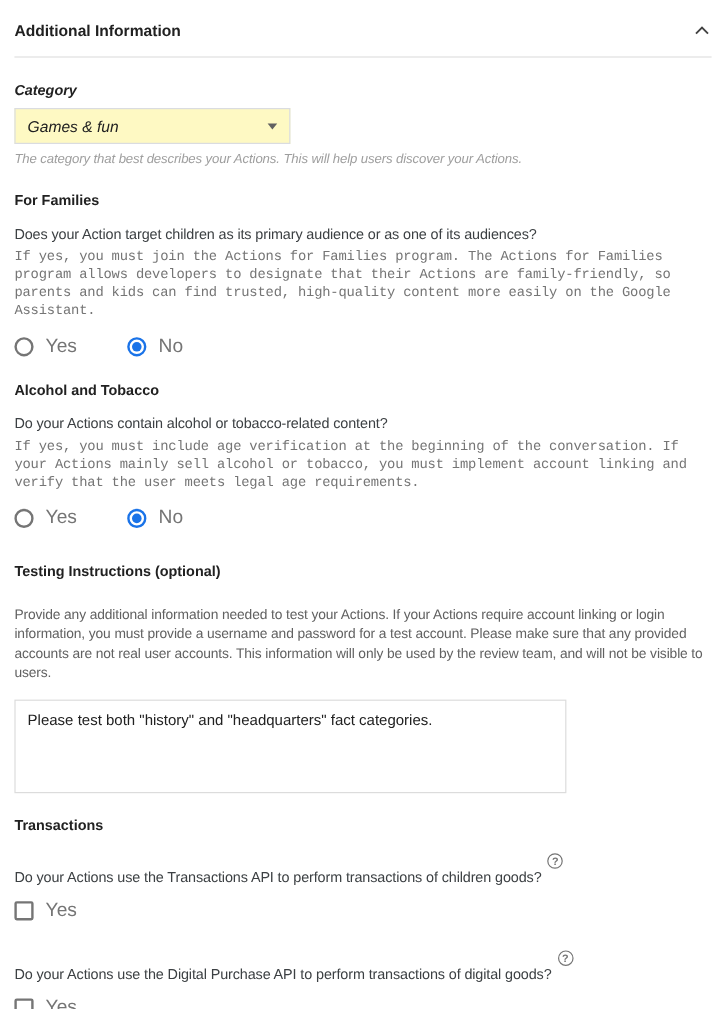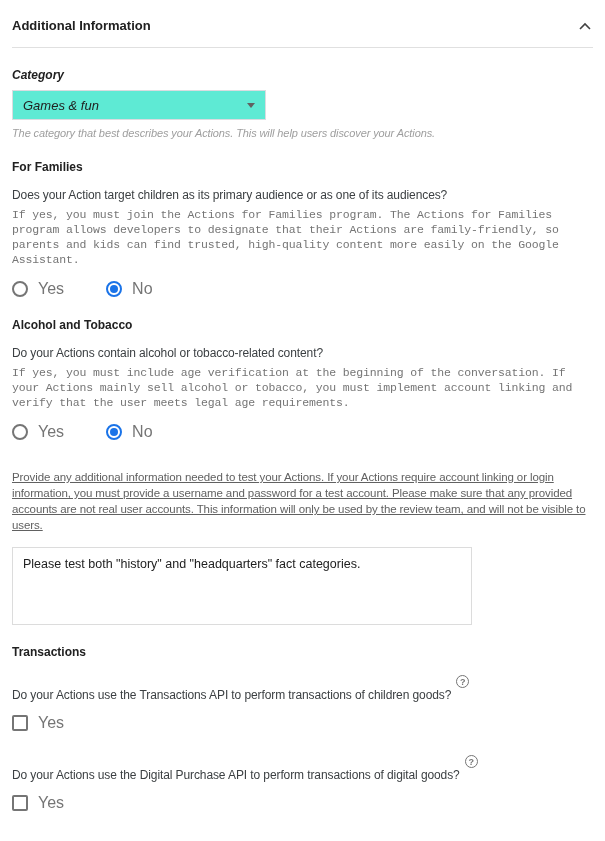--- a/index.html
+++ b/index.html
@@ -24,27 +24,27 @@
   .section-heading { font-size: 12px; font-weight: bold; color: #212121; }
   .question { font-size: 12px; color: #3c4043; line-height: 15px; letter-spacing: -0.1px; }
   .helper { font-size: 11.5px; color: #757575; line-height: 15px; letter-spacing: -0.15px; max-width: 581px; }
   .helper-light { font-size: 11px; color: #9e9e9e; line-height: 13px; letter-spacing: -0.1px; }
   .desc { font-size: 11.5px; color: #616161; line-height: 16px; letter-spacing: -0.1px; max-width: 581px; }
 
   
   .category-block { margin-top: 20px; font-style: italic; }
   .select-box {
     margin-top: 8px;
-    width: 254px; height: 30px;
+    width: 230px; height: 30px;
     border: 1px solid #dadce0;
     display: flex; align-items: center; justify-content: space-between;
     padding: 0 10px;
     font-size: 13px; color: #212121;
     cursor: pointer;
-    background: #5eead4;
+    background: #fef9c3;
   }
   .caret {
     width: 0; height: 0;
     border-left: 4px solid transparent;
     border-right: 4px solid transparent;
     border-top: 5px solid #616161;
   }
   .category-block .helper-light { margin-top: 7px; }
 
   
@@ -62,21 +62,21 @@
   }
   .radio.checked { border-color: var(--accent); }
   .radio.checked::after {
     content: ""; position: absolute; left: 2px; top: 2px; right: 2px; bottom: 2px;
     background: var(--accent); border-radius: 50%;
   }
   .opt-label { font-size: 16px; color: #757575; }
 
   
   .testing-block { margin-top: 28px; }
-  .testing-block .desc { margin-top: 6px; text-decoration: underline; }
+  .testing-block .desc { margin-top: 22px; }
   .testing-textarea {
     margin-top: 14px;
     width: 460px; height: 78px;
     border: 1px solid #dcdcdc;
     padding: 9px 10px;
     font-family: "Liberation Sans", sans-serif;
     font-size: 12.5px; color: #212121;
     resize: none; outline: none;
     display: block;
   }
@@ -151,20 +151,21 @@
         <span class="opt-label">Yes</span>
       </label>
       <label class="radio-option">
         <span class="radio checked"></span>
         <span class="opt-label">No</span>
       </label>
     </div>
   </div>
 
   <div class="testing-block">
+    <div class="section-heading">Testing Instructions (optional)</div>
     <div class="desc">Provide any additional information needed to test your Actions. If your Actions require account linking or login information, you must provide a username and password for a test account. Please make sure that any provided accounts are not real user accounts. This information will only be used by the review team, and will not be visible to users.</div>
     <textarea class="testing-textarea" spellcheck="false" style="">Please test both "history" and "headquarters" fact categories.</textarea>
   </div>
 
   <div class="q-section">
     <div class="section-heading">Transactions</div>
 
     <div class="cb-question">
       <span class="question">Do your Actions use the Transactions API to perform transactions of children goods?</span>
       <span class="help-icon">?</span>

